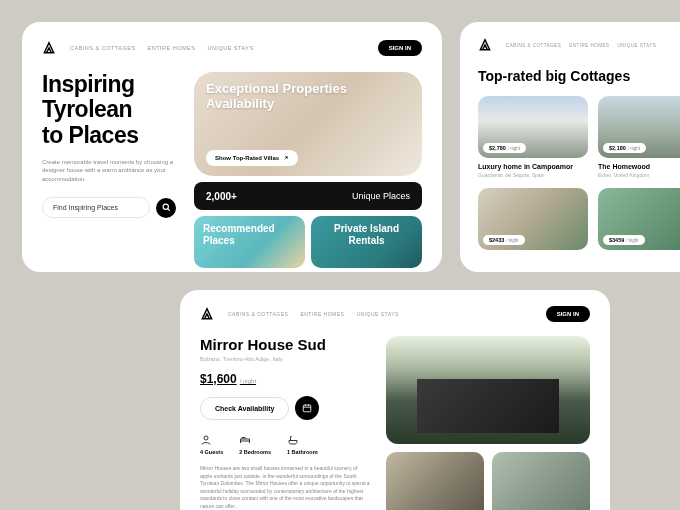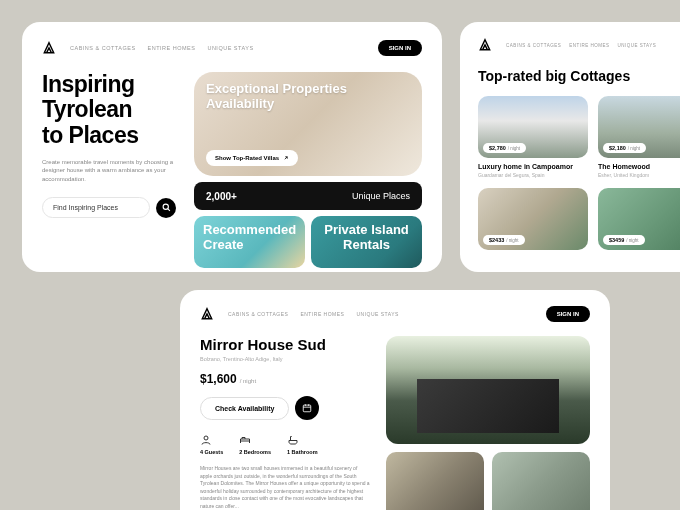--- a/index.html
+++ b/index.html
@@ -22,21 +22,21 @@
 .find-input { border: 1px solid #e5e5e5; border-radius: 16px; padding: 6px 10px; font-size: 7px; width: 108px; color:#333; }
 .find-btn { width: 20px; height: 20px; background: #000; border-radius: 50%; display: flex; align-items: center; justify-content: center; color: #fff; cursor: pointer; }
 
 .hero-right { flex: 1; display: flex; flex-direction: column; gap: 6px; }
 .feature-card { position: relative; border-radius: 19px; overflow: hidden; height: 104px; background: linear-gradient(135deg, #e8ddd0 0%, #d4c5b0 50%, #efe8dd 100%); padding: 10px 12px; }
 .feature-title { color: #fff; font-size: 13px; font-weight: 700; line-height: 1.15; text-shadow: 0 1px 2px rgba(0,0,0,0.2); }
 .feature-btn { background: #fff; font-size: 6px; font-weight: 600; padding: 5px 9px; border-radius: 12px; display: inline-flex; align-items: center; gap: 4px; margin-top: auto; position: absolute; bottom: 10px; left: 12px; cursor:pointer;}
 .stats-bar { background: #111; color: #fff; border-radius: 8px; height: 28px; display: flex; align-items: center; justify-content: space-between; padding: 0 12px; font-size: 9px; }
 .stats-bar .big { font-weight: 800; font-size: 10px; }
 .tiles-row { display: flex; gap: 6px; height: 52px; }
-.tile { flex: 1; border-radius: 10px; padding: 7px 9px; color: #fff; font-size: 13px; font-weight: 700; line-height: 1.15; position: relative; overflow: hidden; cursor:pointer;}
+.tile { flex: 1; border-radius: 10px; padding: 7px 9px; color: #fff; font-size: 10px; font-weight: 700; line-height: 1.15; position: relative; overflow: hidden; cursor:pointer;}
 .tile.rec { background: linear-gradient(135deg, #7dd3d8 0%, #5ab8bd 60%, #e8d5a0 100%); }
 .tile.priv { background: linear-gradient(135deg, #3a9b9f 0%, #2a7a7e 70%, #1f5a5d 100%); text-align: center; }
 
 
 .card-b { position: absolute; left: 460px; top: 22px; width: 220px; height: 250px; background: #fff; border-radius: 18px 0 0 18px; padding: 16px 0 14px 18px; overflow: hidden; }
 .card-b .nav { padding-right: 18px; }
 .card-b .nav-links { font-size: 4.5px; gap: 8px; }
 .sect-title { font-size: 14px; font-weight: 800; margin-top: 16px; }
 .grid-b { display: grid; grid-template-columns: 110px 110px; gap: 10px; margin-top: 12px; }
 .prop { display: flex; flex-direction: column; }
@@ -49,21 +49,21 @@
 .price-chip .per { font-weight: 400; color: #888; font-size: 4.5px; }
 .prop-name { font-size: 7px; font-weight: 700; margin-top: 5px; }
 .prop-loc { font-size: 5px; color: #aaa; margin-top: 2px; }
 
 
 .card-c { position: absolute; left: 180px; top: 290px; width: 430px; height: 240px; background: #fff; border-radius: 18px 18px 0 0; padding: 16px 20px 0 20px; overflow: hidden; }
 .detail-row { display: flex; gap: 16px; margin-top: 14px; }
 .detail-left { width: 170px; flex-shrink: 0; }
 .det-title { font-size: 15px; font-weight: 800; }
 .det-loc { font-size: 5.5px; color: #aaa; margin-top: 3px; }
-.det-price { font-size: 12px; font-weight: 800; margin-top: 10px; display:flex; align-items:baseline; gap:3px;}
+.det-price { font-size: 12px; font-weight: 800; margin-top: 10px; display:flex; align-items:baseline; gap:3px;text-decoration:underline;}
 .det-price .per { font-size: 6px; font-weight: 400; color: #999; }
 .avail-row { display: flex; gap: 6px; margin-top: 10px; align-items: center; }
 .avail-btn { border: 1px solid #ddd; border-radius: 16px; padding: 7px 14px; font-size: 7px; font-weight: 600; cursor:pointer; }
 .cal-btn { width: 24px; height: 24px; background: #000; border-radius: 50%; display: flex; align-items: center; justify-content: center; cursor:pointer;}
 .feat-row { display: flex; gap: 16px; margin-top: 14px; }
 .feat { display: flex; flex-direction: column; align-items: flex-start; gap: 3px; }
 .feat-lbl { font-size: 5.5px; font-weight: 600; }
 .det-desc { font-size: 5px; color: #888; line-height: 1.5; margin-top: 10px; }
 
 .detail-right { flex: 1; display: flex; flex-direction: column; gap: 8px; }
@@ -126,21 +126,21 @@
               </svg>
           </div>
         </div>
         <div class="stats-bar">
           <span class="big">2,000+</span>
           <span>Unique Places</span>
         </div>
         <div class="tiles-row">
           <div class="tile rec">
             <div>Recommended</div>
-            <div>Create</div>
+            <div>Places</div>
           </div>
           <div class="tile priv">
             <div>Private Island</div>
             <div>Rentals</div>
           </div>
         </div>
       </div>
     </div>
   </div>
 

